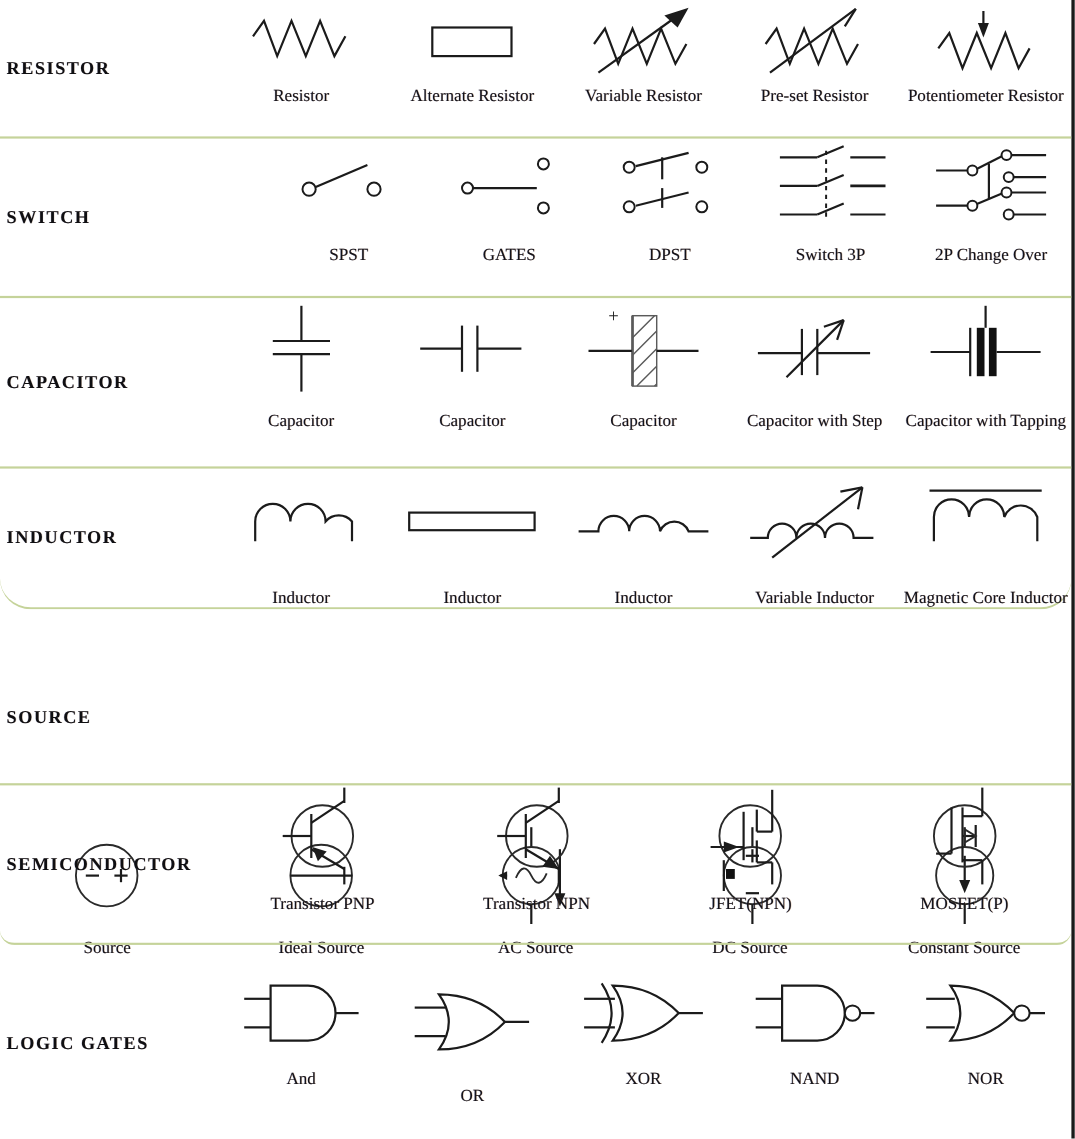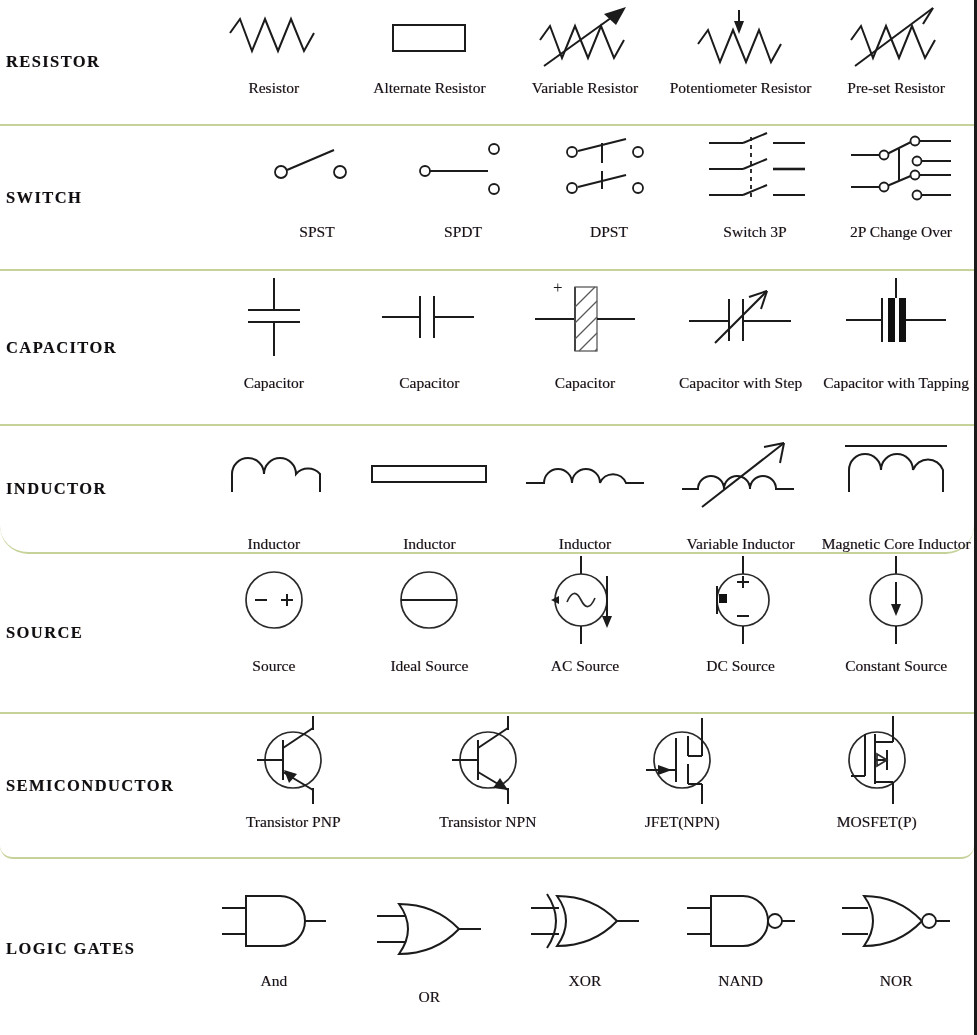--- a/index.html
+++ b/index.html
@@ -123,37 +123,37 @@
             <path class="st" d="M14 62 L92 6"></path>
             <path class="fil" d="M96 3 L74 10 L86 21 Z"></path>
           </svg>
         </div>
         <div class="cap">Variable Resistor</div>
       </div>
 
       <div class="cell">
         <div class="sym">
           <svg width="110" height="66" viewBox="0 0 110 66">
+            <path class="st" d="M10 36 L20 22 L32 54 L45 22 L58 54 L71 22 L84 54 L94 36"></path>
+            <path class="st" d="M14 62 L92 4"></path>
+            <path class="st" d="M92 4 L82 20"></path>
+          </svg>
+        </div>
+        <div class="cap">Pre-set Resistor</div>
+      </div>
+
+      <div class="cell">
+        <div class="sym">
+          <svg width="110" height="66" viewBox="0 0 110 66">
             <path class="st" d="M12 40 L22 26 L34 58 L47 26 L60 58 L73 26 L85 58 L95 40"></path>
             <path class="st" d="M53 6 L53 26"></path>
             <path class="fil" d="M53 30 L48 17 L58 17 Z"></path>
           </svg>
         </div>
         <div class="cap">Potentiometer Resistor</div>
-      </div>
-
-      <div class="cell">
-        <div class="sym">
-          <svg width="110" height="66" viewBox="0 0 110 66">
-            <path class="st" d="M10 36 L20 22 L32 54 L45 22 L58 54 L71 22 L84 54 L94 36"></path>
-            <path class="st" d="M14 62 L92 4"></path>
-            <path class="st" d="M92 4 L82 20"></path>
-          </svg>
-        </div>
-        <div class="cap">Pre-set Resistor</div>
       </div>
 
     </div>
   </div>
 
   <div class="row r-sw" style="height:145px;gap:48px;">
     <div class="cat">
       <span>SWITCH</span>
     </div>
     <div class="cells">
@@ -171,21 +171,21 @@
 
       <div class="cell">
         <div class="sym">
           <svg width="110" height="66" viewBox="0 0 110 66">
             <path class="st" d="M22 36 L80 36"></path>
             <circle class="hol" cx="17" cy="36" r="5"></circle>
             <circle class="hol" cx="86" cy="14" r="5"></circle>
             <circle class="hol" cx="86" cy="54" r="5"></circle>
           </svg>
         </div>
-        <div class="cap">SPDT</div>
+        <div class="cap">GATES</div>
       </div>
 
       <div class="cell">
         <div class="sym">
           <svg width="110" height="70" viewBox="0 0 110 70">
             <path class="st" d="M24 18 L72 6"></path>
             <path class="st" d="M24 54 L72 42"></path>
             <circle class="hol" cx="18" cy="19" r="5"></circle>
             <circle class="hol" cx="18" cy="55" r="5"></circle>
             <circle class="hol" cx="84" cy="19" r="5"></circle>
@@ -368,21 +368,21 @@
             <path class="st" d="M14 8 L116 8"></path>
             <path class="st" d="M18 54 L18 32 A16 16 0 0 1 50 32 A16 16 0 0 1 82 32 A16 16 0 0 1 112 32 L112 54"></path>
           </svg>
         </div>
         <div class="cap">Magnetic Core Inductor</div>
       </div>
 
     </div>
   </div>
 
-  <div class="row r-src" style="height:160px;">
+  <div class="row r-src" style="height:160px;flex-direction:column;">
     <div class="cat">
       <span>SOURCE</span>
     </div>
     <div class="cells">
 
       <div class="cell">
         <div class="sym">
           <svg width="90" height="80" viewBox="0 0 90 80">
             <circle class="thin" cx="45" cy="40" r="28"></circle>
             <path class="st" d="M26 40 L38 40"></path>

